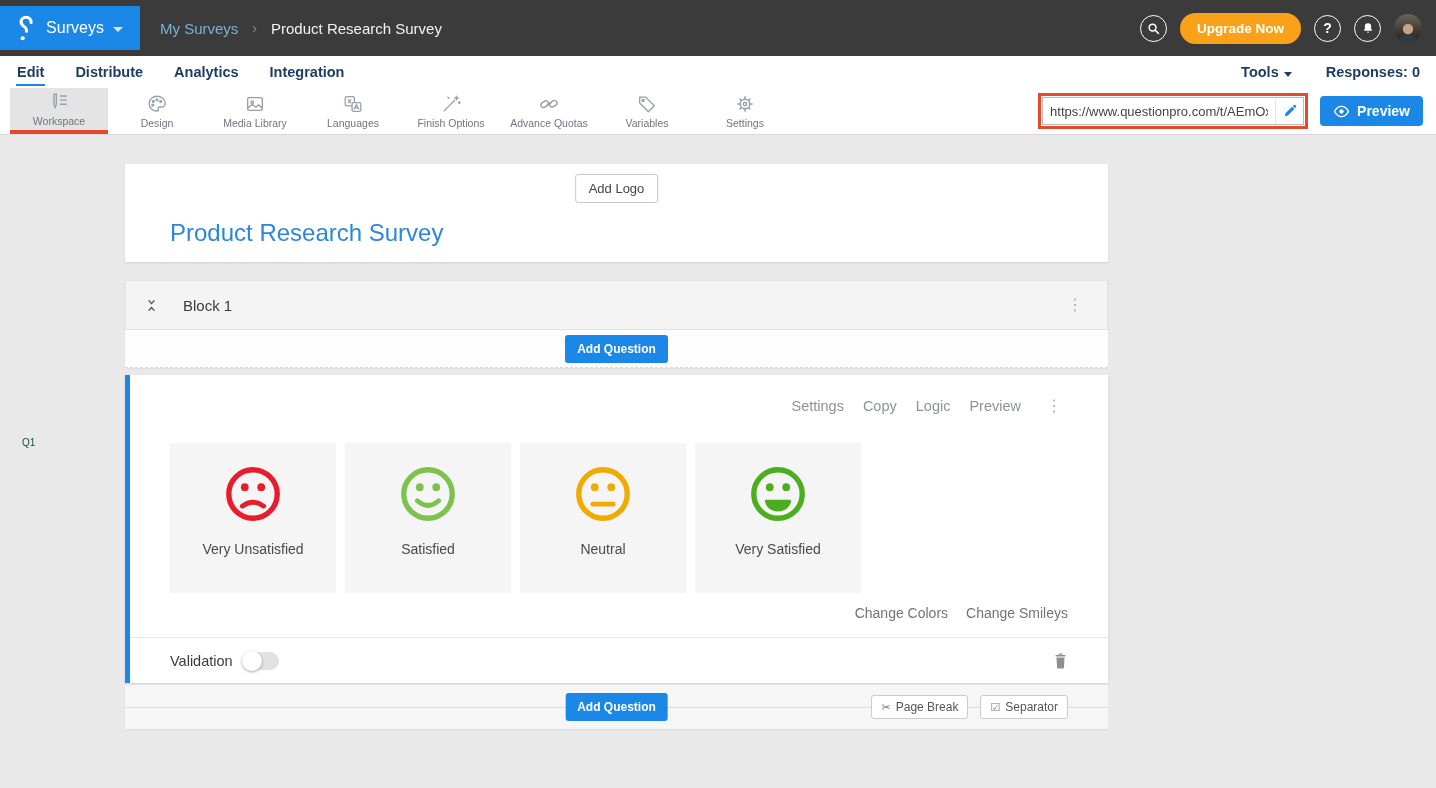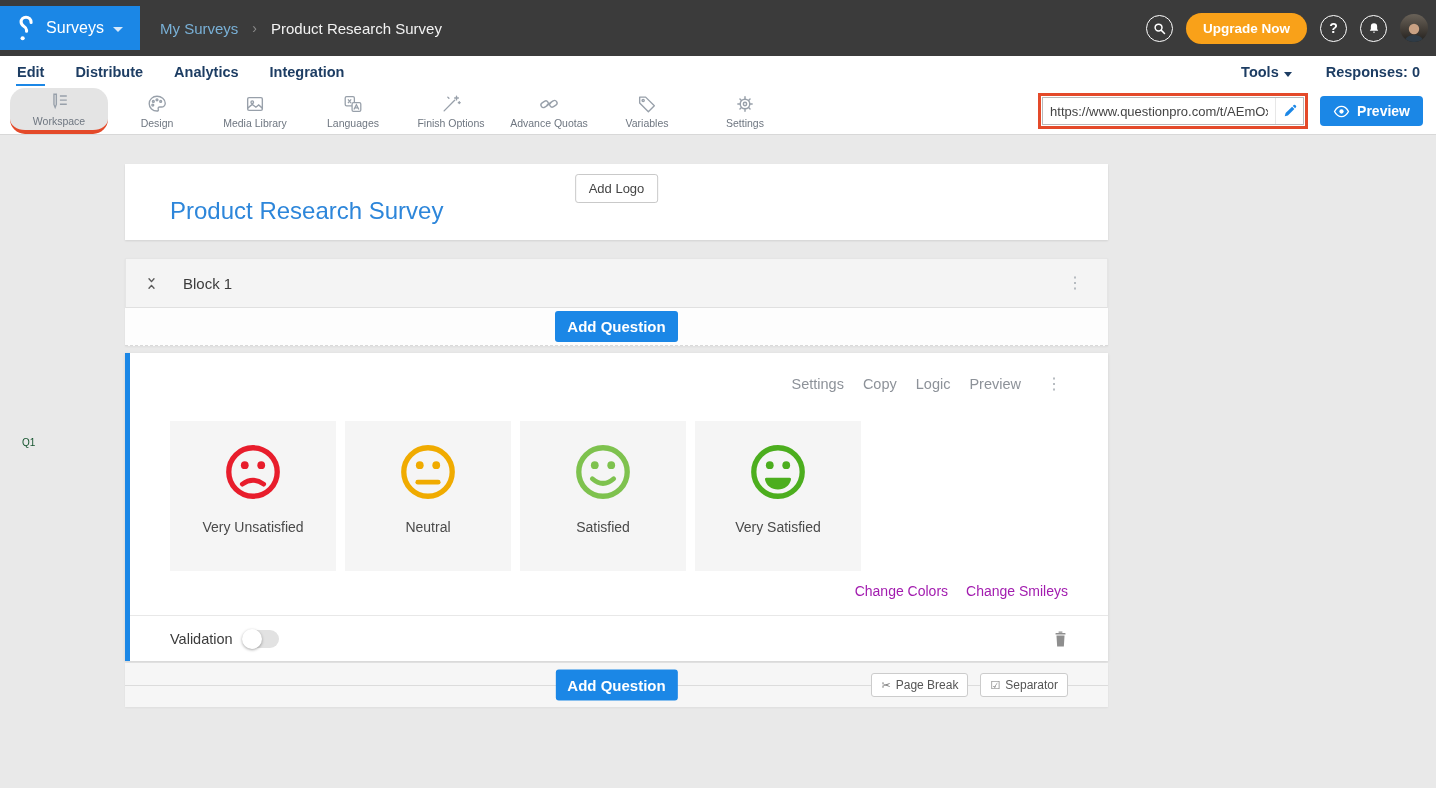--- a/index.html
+++ b/index.html
@@ -6,71 +6,71 @@
   html,body { width:1436px; height:788px; overflow:hidden; font-family:"Liberation Sans", sans-serif; background:#e9e9e9; }
 
   
   .topbar { height:56px; background:#3b3b3b; display:flex; align-items:center; }
   .brand { width:140px; height:44px; background:#1b87e6; display:flex; align-items:center; justify-content:center; gap:9px; color:#fff; font-size:16px; cursor:pointer; }
   .brand .caret { width:0; height:0; border-left:5px solid transparent; border-right:5px solid transparent; border-top:5px solid #d7e9fb; margin-top:2px; }
   .breadcrumb { display:flex; align-items:center; gap:14px; margin-left:20px; font-size:15px; }
   .crumb-parent { color:#79b0d6; cursor:pointer; }
   .crumb-sep { color:#8b8b8b; font-size:14px; }
   .crumb-current { color:#f2f2f2; }
-  .topbar-right { margin-left:auto; display:flex; align-items:center; gap:13px; padding-right:8px; }
+  .topbar-right { margin-left:auto; display:flex; align-items:center; gap:13px; padding-right:14px; }
   .circle-btn { width:27px; height:27px; border:1.5px solid #fff; border-radius:50%; display:flex; align-items:center; justify-content:center; color:#fff; font-size:14px; font-weight:bold; cursor:pointer; flex:0 0 auto; }
   .upgrade-btn { background:#f9a119; color:#fff; border:none; font-weight:bold; font-size:13.5px; padding:8px 17px; border-radius:17px; cursor:pointer; font-family:inherit; }
   .avatar { width:28px; height:28px; border-radius:50%; background:linear-gradient(#6a6258,#23201d); overflow:hidden; display:flex; align-items:flex-end; justify-content:center; cursor:pointer; }
 
   
   .nav-row { background:#fff; height:32px; display:flex; align-items:center; padding:8px 16px; }
   .nav-tab { font-size:14.5px; font-weight:bold; color:#1d3d63; margin-right:29px; padding:5px 1px 4px; cursor:pointer; border-bottom:2px solid transparent; }
   .nav-tab.active { border-bottom-color:#1b87e6; }
   .nav-right { margin-left:auto; display:flex; align-items:center; gap:34px; font-size:14.5px; font-weight:bold; color:#1d3d63; }
   .tools-caret { display:inline-block; width:0; height:0; border-left:4.5px solid transparent; border-right:4.5px solid transparent; border-top:5px solid #1d3d63; margin-left:5px; }
 
   
   .toolbar { background:#fff; height:47px; border-bottom:1px solid #d8d8d8; display:flex; align-items:stretch; padding-left:10px; position:relative; }
   .tool-item { width:98px; display:flex; flex-direction:column; align-items:center; justify-content:center; gap:2px; color:#6e7680; font-size:10.5px; cursor:pointer; }
   .tool-item svg { stroke:#98a0aa; }
-  .tool-item.active { background:#e4e4e4; border-bottom:4px solid #e44a2a;border-radius:15px; }
+  .tool-item.active { background:#e4e4e4; border-bottom:4px solid #e44a2a; }
   .toolbar-right { position:absolute; right:13px; top:50%; transform:translateY(-50%); display:flex; align-items:center; gap:12px; }
   .url-annotation { border:3px solid #e44a2a; padding:1px; display:flex; }
   .url-wrap { border:1px solid #b9b9b9; background:#fff; display:flex; align-items:center; height:28px; width:262px; }
   .url-input { border:none; outline:none; font-size:13px; color:#444; padding:0 7px; flex:1; min-width:0; font-family:inherit; background:transparent; }
   .pencil-btn { width:28px; display:flex; align-items:center; justify-content:center; cursor:pointer; border-left:1px solid #e7e7e7; align-self:stretch; }
   .preview-btn { background:#1b87e6; color:#fff; border:none; height:30px; padding:0 13px; border-radius:4px; font-size:14px; font-weight:bold; display:flex; align-items:center; gap:7px; cursor:pointer; font-family:inherit; }
 
   
   .main { background:#e9e9e9; position:relative; height:665px; padding-top:29px; }
   .content { width:983px; margin-left:125px; }
   .q-index { position:absolute; left:22px; top:302px; font-size:10px; color:#14532d; }
 
-  .survey-card { background:#fff; height:76px; position:relative; box-shadow:0 1px 2px rgba(0,0,0,.1); }
+  .survey-card { background:#fff; height:98px; position:relative; box-shadow:0 1px 2px rgba(0,0,0,.1); }
   .add-logo-btn { position:absolute; top:10px; left:50%; transform:translateX(-50%); background:#fff; border:1px solid #c9c9c9; border-radius:3px; padding:6px 13px; font-size:13px; color:#444; cursor:pointer; font-family:inherit; }
   .survey-title { position:absolute; left:45px; bottom:15px; font-size:24px; color:#2d86da; }
 
   .block-area { margin-top:18px; }
   .block-header { height:50px; background:#f4f4f4; border:1px solid #e5e5e5; border-bottom:1px solid #e0e0e0; display:flex; align-items:center; padding:0 18px; box-shadow:0 1px 2px rgba(0,0,0,.06); }
   .collapse-btn { display:flex; align-items:center; cursor:pointer; margin-right:24px; }
   .block-title { font-size:15px; color:#3b3b3b; }
   .kebab { margin-left:auto; color:#aab0b6; font-size:16px; cursor:pointer; line-height:1; padding:4px 6px; }
   .add-q-row { height:38px; background:#fdfdfd; display:flex; align-items:center; justify-content:center; border-bottom:1px dashed #d9d9d9; box-shadow:0 1px 2px rgba(0,0,0,.05); }
-  .btn-blue-sm { background:#1b87e6; color:#fff; border:none; font-size:15px; font-weight:bold; padding:7px 12px; border-radius:3px; cursor:pointer; font-family:inherit; }
+  .btn-blue-sm { background:#1b87e6; color:#fff; border:none; font-size:12px; font-weight:bold; padding:7px 12px; border-radius:3px; cursor:pointer; font-family:inherit; }
 
   .question-card { margin-top:7px; background:#fff; border-left:5px solid #1b87e6; box-shadow:0 1px 3px rgba(0,0,0,.1); }
   .q-actions { display:flex; justify-content:flex-end; align-items:center; gap:19px; padding:19px 40px 0; color:#8d9299; font-size:14.5px; }
   .q-action { cursor:pointer; }
   .q-actions .kebab { margin-left:0; }
   .q-title { margin:13px 40px 0; font-size:17px; font-weight:bold; color:#3b3b3b; padding-bottom:14px; border-bottom:1px solid #ebebeb; }
   .smiley-row { display:flex; gap:9px; margin:25px 40px 0; }
   .smiley-card { width:166px; height:150px; background:#f5f5f5; display:flex; flex-direction:column; align-items:center; cursor:pointer; }
   .smiley-card svg { margin-top:20px; }
   .smiley-label { margin-top:16px; font-size:14px; color:#4a4a4a; }
-  .change-links { display:flex; justify-content:flex-end; gap:18px; margin:12px 40px 0; font-size:14px; color:#a21caf;text-align:center; }
+  .change-links { display:flex; justify-content:flex-end; gap:18px; margin:12px 40px 0; font-size:14px; color:#737373;text-align:center; }
   .change-links span { cursor:pointer; }
   .validation-row { margin-top:16px; border-top:1px solid #e8e8e8; height:46px; display:flex; align-items:center; padding:0 40px; }
   .validation-label { font-size:14.5px; color:#3b3b3b; }
   .toggle { width:36px; height:18px; background:#e2e2e2; border-radius:9px; position:relative; margin-left:10px; cursor:pointer; }
   .toggle-knob { position:absolute; left:-1px; top:-1px; width:20px; height:20px; background:#fff; border-radius:50%; box-shadow:0 1px 3px rgba(0,0,0,.35); }
   .trash-btn { margin-left:auto; cursor:pointer; display:flex; }
 
   .block-footer { margin-top:2px; background:#f6f6f6; height:44px; position:relative; box-shadow:0 1px 2px rgba(0,0,0,.05); }
   .block-footer::before { content:""; position:absolute; left:0; right:0; top:50%; border-top:1px solid #dcdcdc; }
   .footer-add { position:absolute; left:50%; top:50%; transform:translate(-50%,-50%); }
@@ -292,40 +292,40 @@
               <svg width="62" height="62" viewBox="0 0 64 64">
                 <circle cx="32" cy="32" r="25" fill="none" stroke="currentColor" stroke-width="5.5"></circle>
                 <circle cx="23.5" cy="25" r="4" fill="currentColor"></circle>
                   <circle cx="40.5" cy="25" r="4" fill="currentColor"></circle>
                 <path d="M21 44.5 Q32 36.5 43 44.5" fill="none" stroke="currentColor" stroke-width="5" stroke-linecap="round"></path>
               </svg>
             </span>
             <span class="smiley-label">Very Unsatisfied</span>
           </div>
           <div class="smiley-card">
+            <span style="display: flex; color: rgb(126, 194, 78);">
+              <svg width="62" height="62" viewBox="0 0 64 64">
+                <circle cx="32" cy="32" r="25" fill="none" stroke="currentColor" stroke-width="5.5"></circle>
+                <circle cx="23.5" cy="25" r="4" fill="currentColor"></circle>
+                  <circle cx="40.5" cy="25" r="4" fill="currentColor"></circle>
+                <path d="M21 39 Q32 48.5 43 39" fill="none" stroke="currentColor" stroke-width="5" stroke-linecap="round"></path>
+              </svg>
+            </span>
+            <span class="smiley-label">Satisfied</span>
+          </div>
+          <div class="smiley-card">
             <span style="display: flex; color: rgb(240, 171, 0);">
               <svg width="62" height="62" viewBox="0 0 64 64">
                 <circle cx="32" cy="32" r="25" fill="none" stroke="currentColor" stroke-width="5.5"></circle>
                 <circle cx="23.5" cy="25" r="4" fill="currentColor"></circle>
                   <circle cx="40.5" cy="25" r="4" fill="currentColor"></circle>
                 <path d="M21.5 42.5H42.5" fill="none" stroke="currentColor" stroke-width="5" stroke-linecap="round"></path>
               </svg>
             </span>
             <span class="smiley-label">Neutral</span>
-          </div>
-          <div class="smiley-card">
-            <span style="display: flex; color: rgb(126, 194, 78);">
-              <svg width="62" height="62" viewBox="0 0 64 64">
-                <circle cx="32" cy="32" r="25" fill="none" stroke="currentColor" stroke-width="5.5"></circle>
-                <circle cx="23.5" cy="25" r="4" fill="currentColor"></circle>
-                  <circle cx="40.5" cy="25" r="4" fill="currentColor"></circle>
-                <path d="M21 39 Q32 48.5 43 39" fill="none" stroke="currentColor" stroke-width="5" stroke-linecap="round"></path>
-              </svg>
-            </span>
-            <span class="smiley-label">Satisfied</span>
           </div>
           <div class="smiley-card">
             <span style="display: flex; color: rgb(76, 174, 30);">
               <svg width="62" height="62" viewBox="0 0 64 64">
                 <circle cx="32" cy="32" r="25" fill="none" stroke="currentColor" stroke-width="5.5"></circle>
                 <circle cx="23.5" cy="25" r="4" fill="currentColor"></circle>
                   <circle cx="40.5" cy="25" r="4" fill="currentColor"></circle>
                 <path d="M20 38h24q1.9 0 1.4 1.9C44 46 38.8 50 32 50s-12-4-13.4-10.1Q18.1 38 20 38z" fill="currentColor"></path>
               </svg>
             </span>

